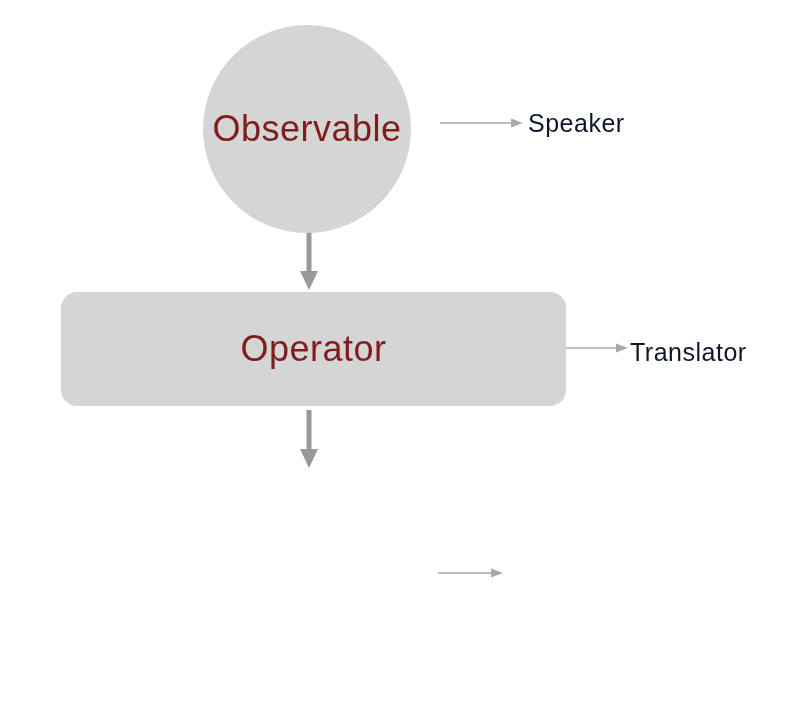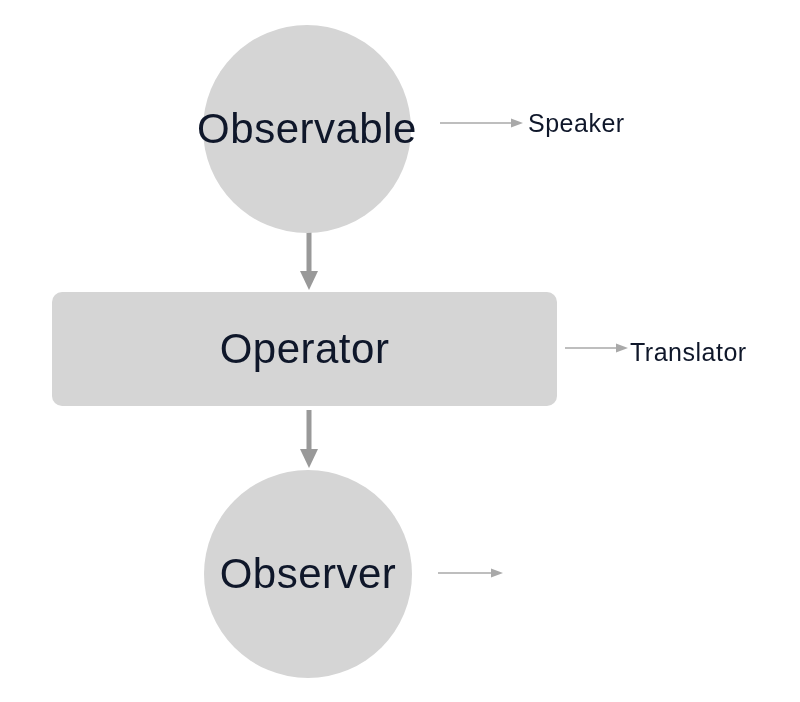--- a/index.html
+++ b/index.html
@@ -27,25 +27,26 @@
     position: absolute;
     background: #d5d5d5;
     display: flex;
     align-items: center;
     justify-content: center;
   }
   .node-circle {
     border-radius: 50%;
   }
   .node-rect {
-    border-radius: 10px;
+    border-radius: 16px;
+    margin-left: 9px;
   }
   .node-label {
-    font-size: 42px;
-    color: #0f172a;
+    font-size: 36px;
+    color: #7f1d1d;
     letter-spacing: 0.5px;
     white-space: nowrap;
   }
   .node-observable {
     left: 203px;
     top: 25px;
     width: 208px;
     height: 208px;
   }
   .node-operator {
@@ -115,22 +116,19 @@
   </svg>
 
   <div class="node node-circle node-observable">
     <span class="node-label">Observable</span>
   </div>
 
   <div class="node node-rect node-operator">
     <span class="node-label">Operator</span>
   </div>
 
-  <div class="node node-circle node-observer">
-    <span class="node-label">Observer</span>
-  </div>
 
   <div class="annotation annotation-speaker">Speaker</div>
 
   <div class="annotation annotation-translator">Translator</div>
 
 
 </div>
 
 </body></html>

